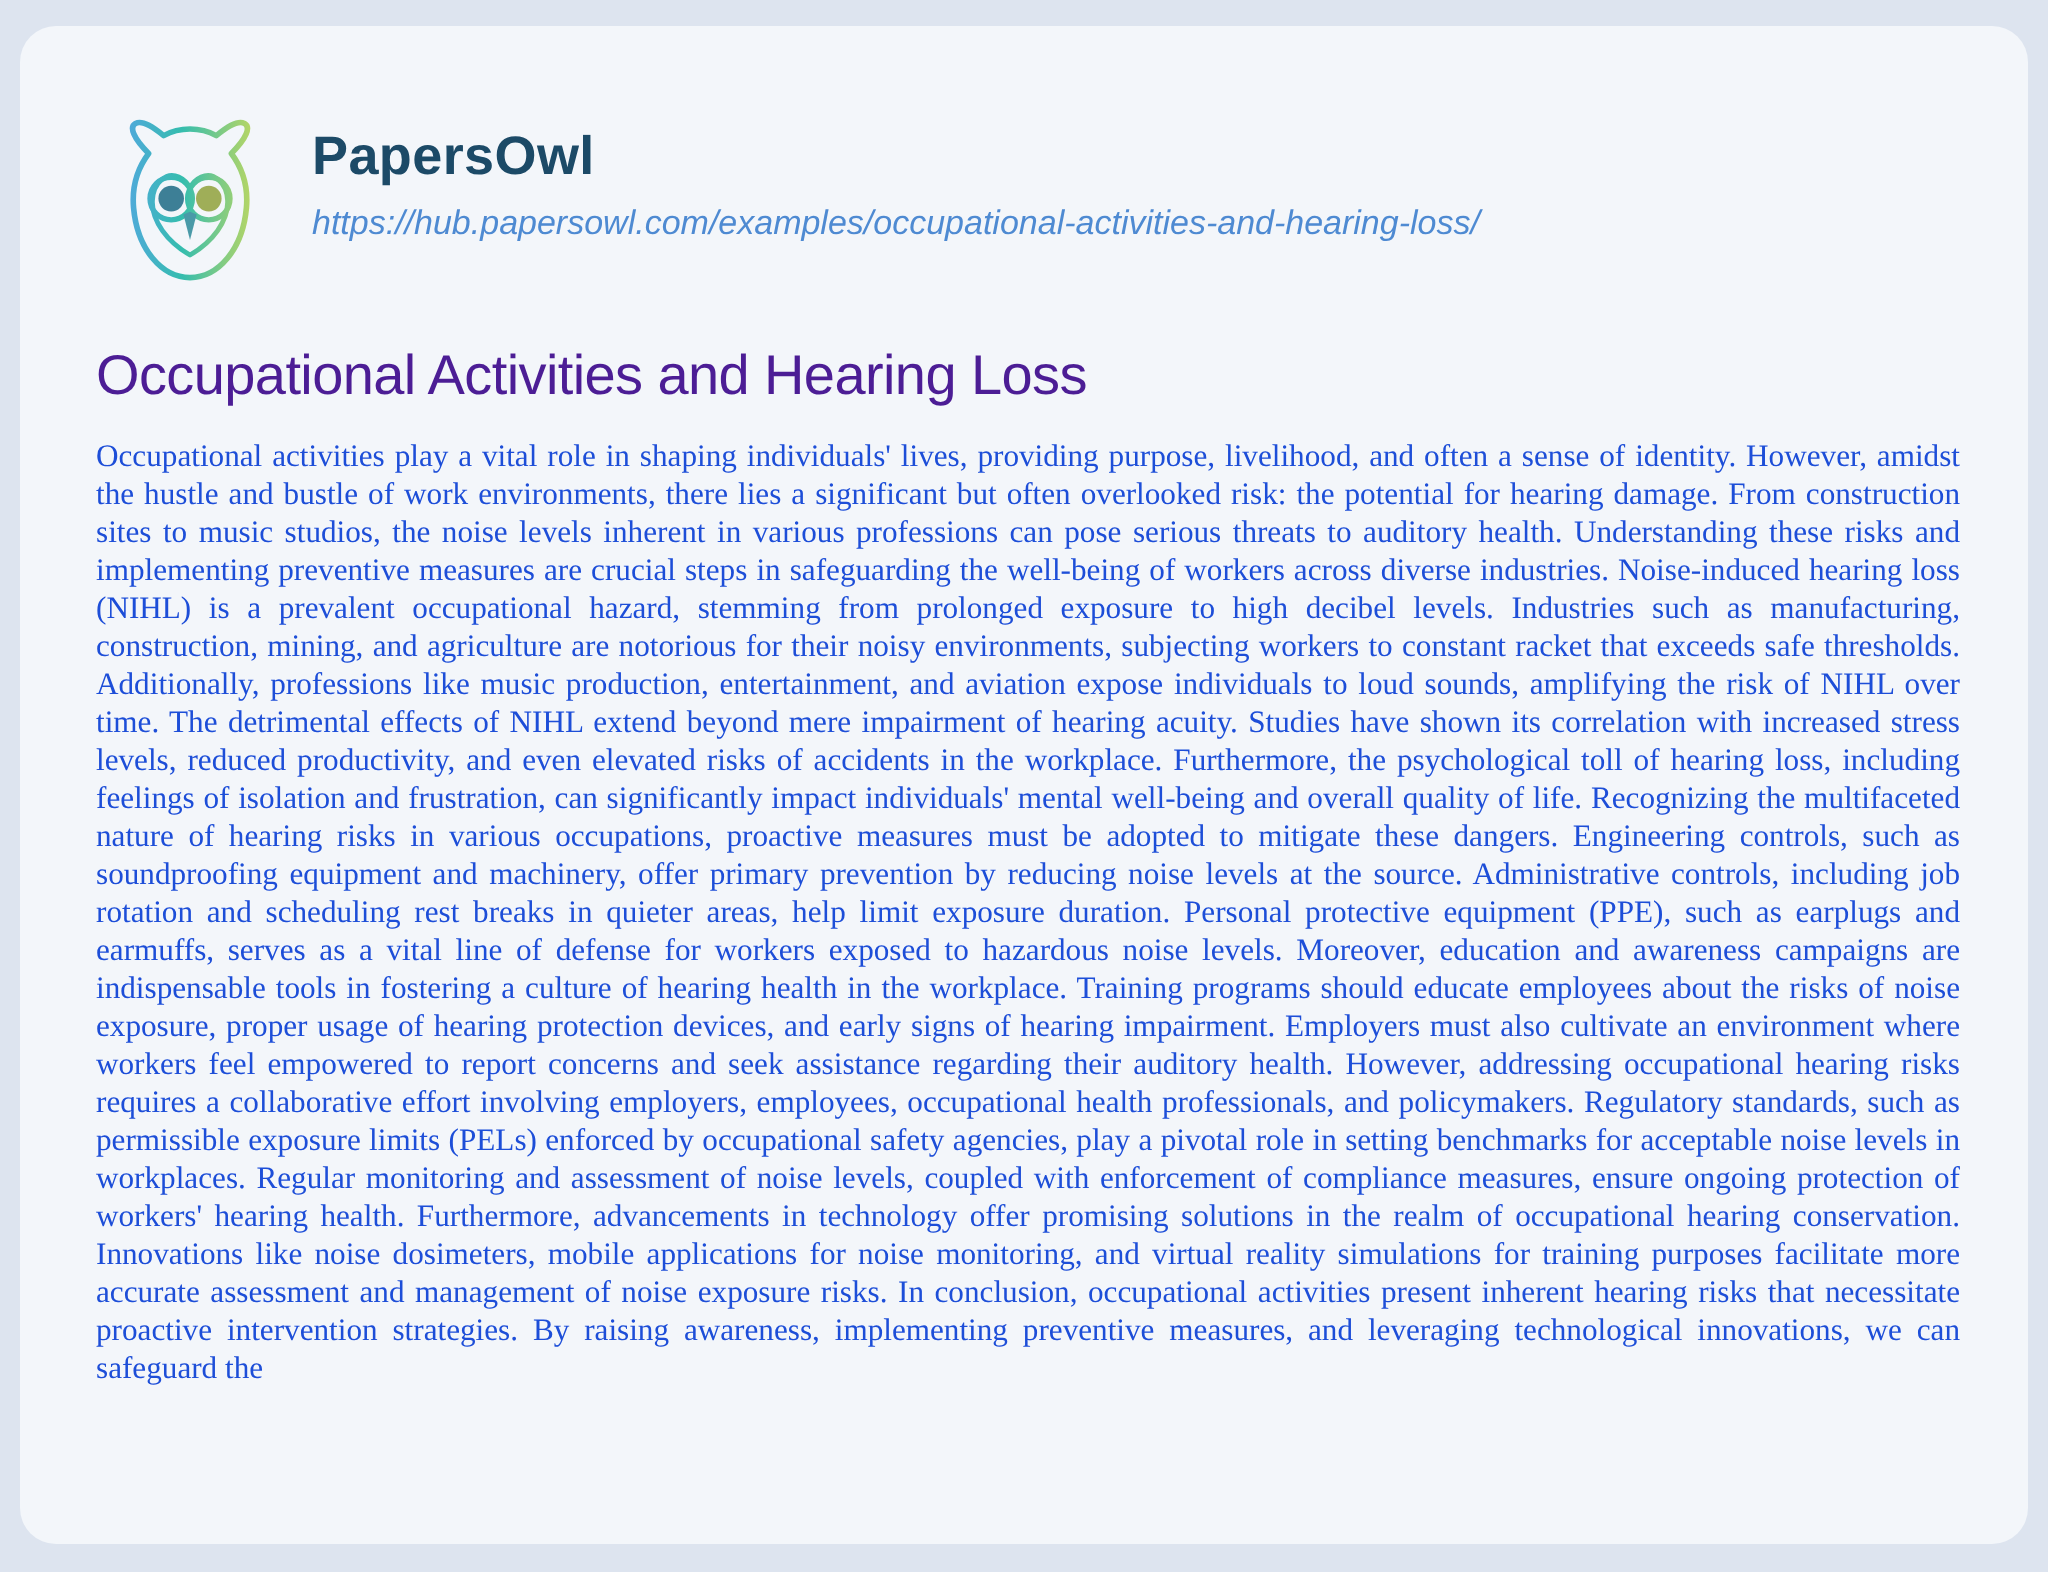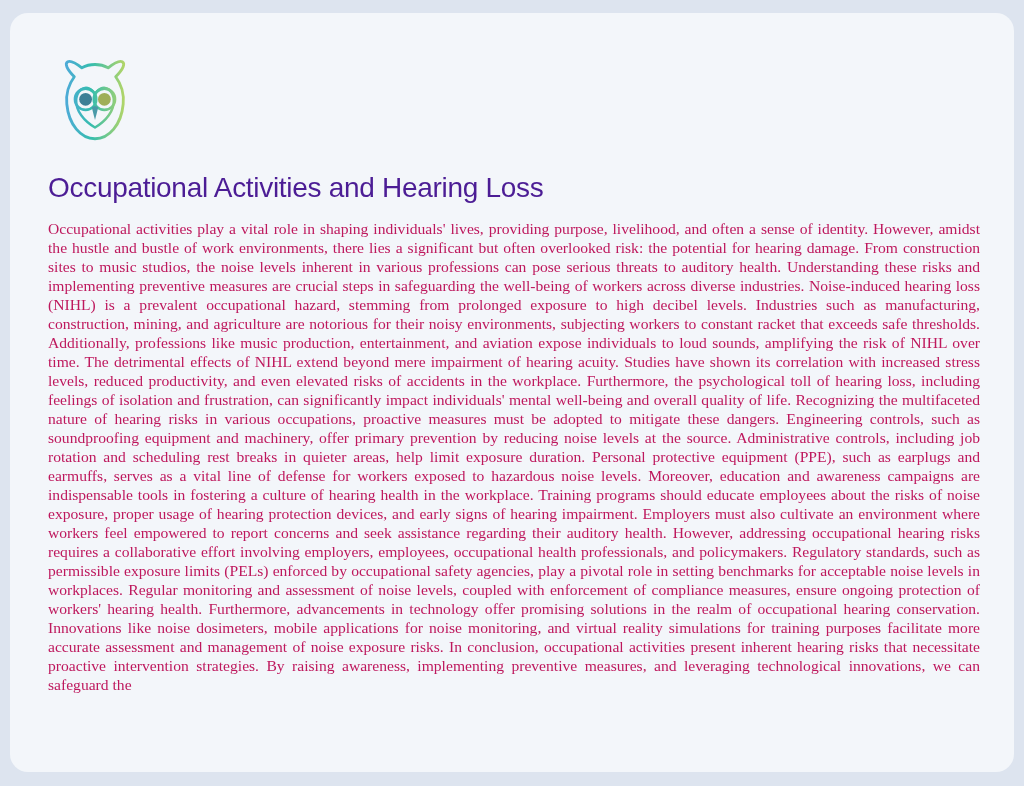--- a/index.html
+++ b/index.html
@@ -65,21 +65,21 @@
     color: #4c1d95;
     letter-spacing: -0.3px;
     line-height: 1.15;
   }
   .doc-body {
     margin: 15px 36px 0 38px;
     width: 932px;
     font-family: "Liberation Serif", serif;
     font-size: 15.6px;
     line-height: 19px;
-    color: #be185d;
+    color: #1d4ed8;
     text-align: justify;
   }
 </style>
 </head>
 <body>
 
 <div class="page">
   <div class="card">
 
     <div class="site-header">
@@ -96,20 +96,24 @@
             <path d="M28,21 C20,13 17.5,7 21,5 C25,3 31,7.5 36,11.5 C40.5,9 45,8 50,8 C55,8 59.5,9 64,11.5 C69,7.5 75,3 79,5 C82.5,7 80,13 72,21 C78,29 81,39 80,50 C78,72 65,87 50,87 C35,87 22,72 20,50 C19,39 22,29 28,21 Z"></path>
             <path stroke-width="2.6" d="M50,75 C38,68 29.5,57 30,46 C30.4,36.5 37.5,30.5 44,33.5 C46.8,34.8 48.9,36.8 50,39.6 C51.1,36.8 53.2,34.8 56,33.5 C62.5,30.5 69.6,36.5 70,46 C70.5,57 62,68 50,75 Z"></path>
             <circle cx="40" cy="45" r="11.3" stroke-width="2.8"></circle>
             <circle cx="60" cy="45" r="11.3" stroke-width="2.8"></circle>
           </g>
           <circle cx="40" cy="45" r="6.8" fill="#3d7f96"></circle>
           <circle cx="60" cy="45" r="6.8" fill="#9fae58"></circle>
           <path fill="#4a9aa8" d="M50,52 L46.5,53.5 L50,67 L53.5,53.5 Z"></path>
         </svg>
       </div>
+      <div class="header-text">
+        <div class="brand">PapersOwl</div>
+        <a class="source-url">https://hub.papersowl.com/examples/occupational-activities-and-hearing-loss/</a>
+      </div>
     </div>
 
     <h1 class="doc-title">Occupational Activities and Hearing Loss</h1>
 
     <p class="doc-body">Occupational activities play a vital role in shaping individuals' lives, providing purpose, livelihood, and often a sense of identity. However, amidst the hustle and bustle of work environments, there lies a significant but often overlooked risk: the potential for hearing damage. From construction sites to music studios, the noise levels inherent in various professions can pose serious threats to auditory health. Understanding these risks and implementing preventive measures are crucial steps in safeguarding the well-being of workers across diverse industries. Noise-induced hearing loss (NIHL) is a prevalent occupational hazard, stemming from prolonged exposure to high decibel levels. Industries such as manufacturing, construction, mining, and agriculture are notorious for their noisy environments, subjecting workers to constant racket that exceeds safe thresholds. Additionally, professions like music production, entertainment, and aviation expose individuals to loud sounds, amplifying the risk of NIHL over time. The detrimental effects of NIHL extend beyond mere impairment of hearing acuity. Studies have shown its correlation with increased stress levels, reduced productivity, and even elevated risks of accidents in the workplace. Furthermore, the psychological toll of hearing loss, including feelings of isolation and frustration, can significantly impact individuals' mental well-being and overall quality of life. Recognizing the multifaceted nature of hearing risks in various occupations, proactive measures must be adopted to mitigate these dangers. Engineering controls, such as soundproofing equipment and machinery, offer primary prevention by reducing noise levels at the source. Administrative controls, including job rotation and scheduling rest breaks in quieter areas, help limit exposure duration. Personal protective equipment (PPE), such as earplugs and earmuffs, serves as a vital line of defense for workers exposed to hazardous noise levels. Moreover, education and awareness campaigns are indispensable tools in fostering a culture of hearing health in the workplace. Training programs should educate employees about the risks of noise exposure, proper usage of hearing protection devices, and early signs of hearing impairment. Employers must also cultivate an environment where workers feel empowered to report concerns and seek assistance regarding their auditory health. However, addressing occupational hearing risks requires a collaborative effort involving employers, employees, occupational health professionals, and policymakers. Regulatory standards, such as permissible exposure limits (PELs) enforced by occupational safety agencies, play a pivotal role in setting benchmarks for acceptable noise levels in workplaces. Regular monitoring and assessment of noise levels, coupled with enforcement of compliance measures, ensure ongoing protection of workers' hearing health. Furthermore, advancements in technology offer promising solutions in the realm of occupational hearing conservation. Innovations like noise dosimeters, mobile applications for noise monitoring, and virtual reality simulations for training purposes facilitate more accurate assessment and management of noise exposure risks. In conclusion, occupational activities present inherent hearing risks that necessitate proactive intervention strategies. By raising awareness, implementing preventive measures, and leveraging technological innovations, we can safeguard the</p>
 
   </div>
 </div>
 
 </body></html>

